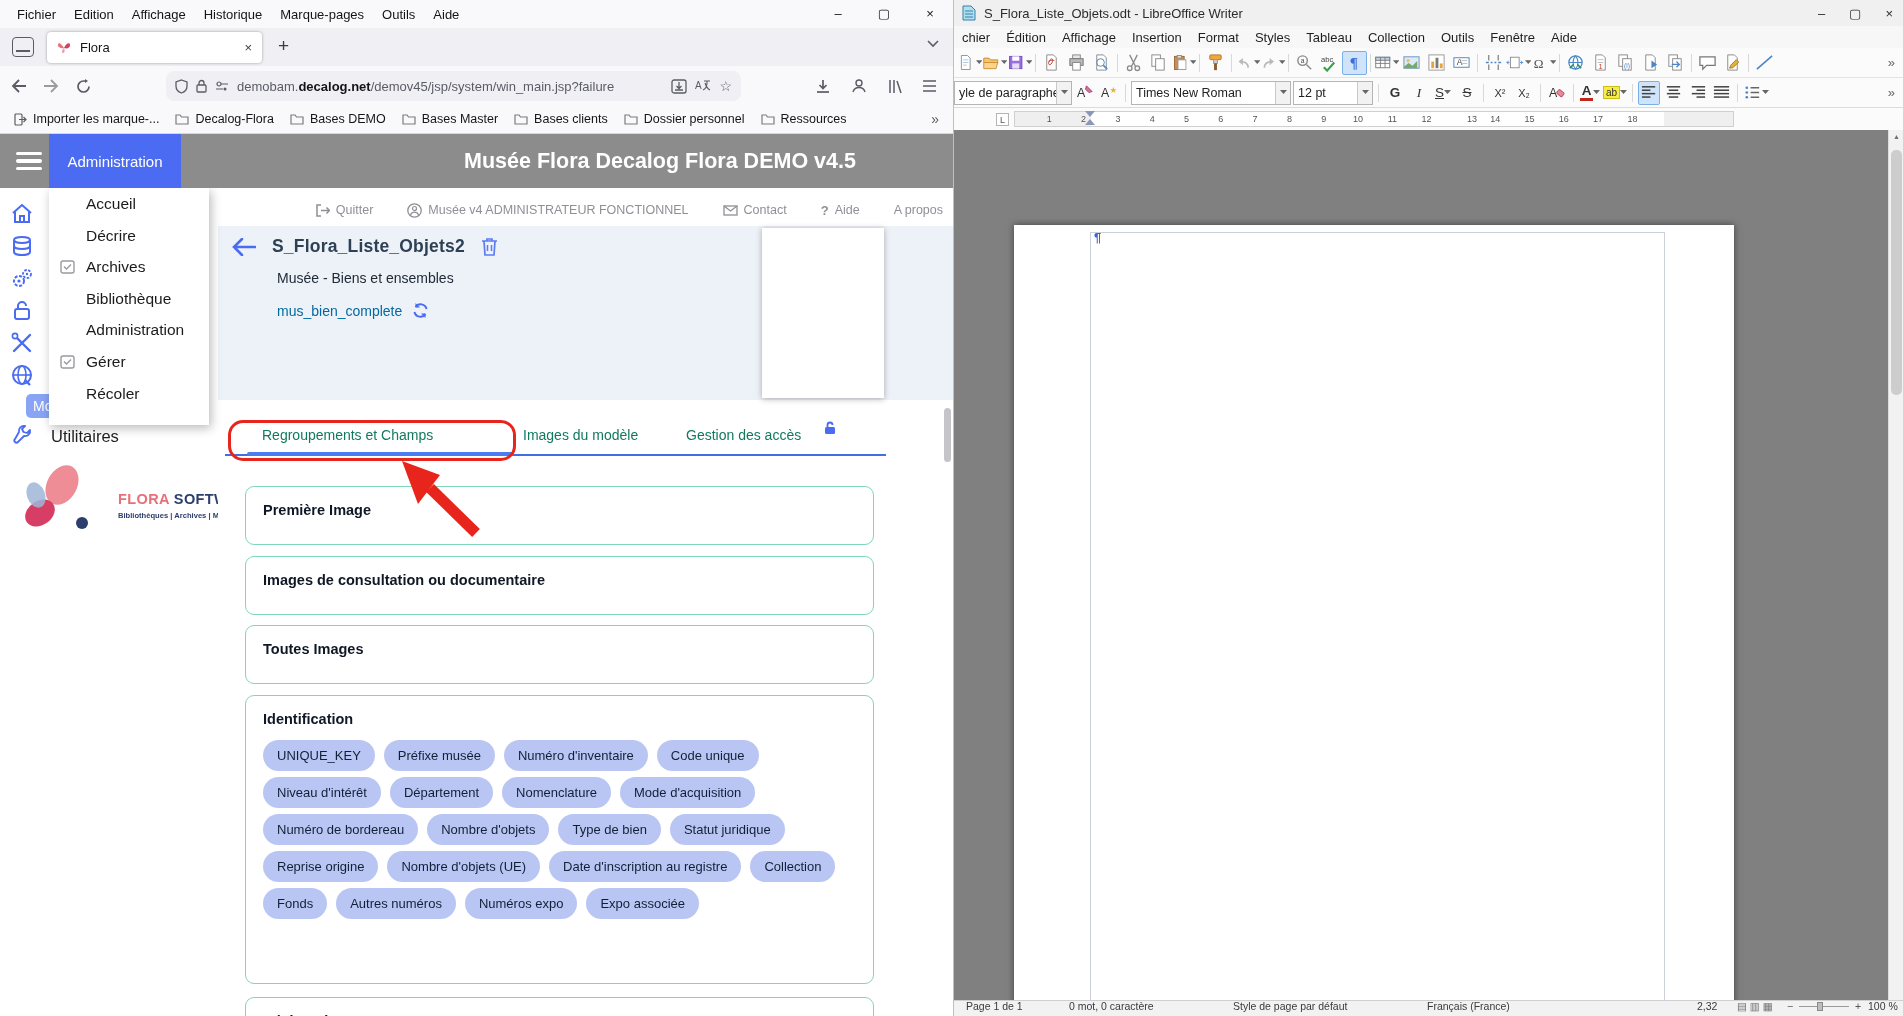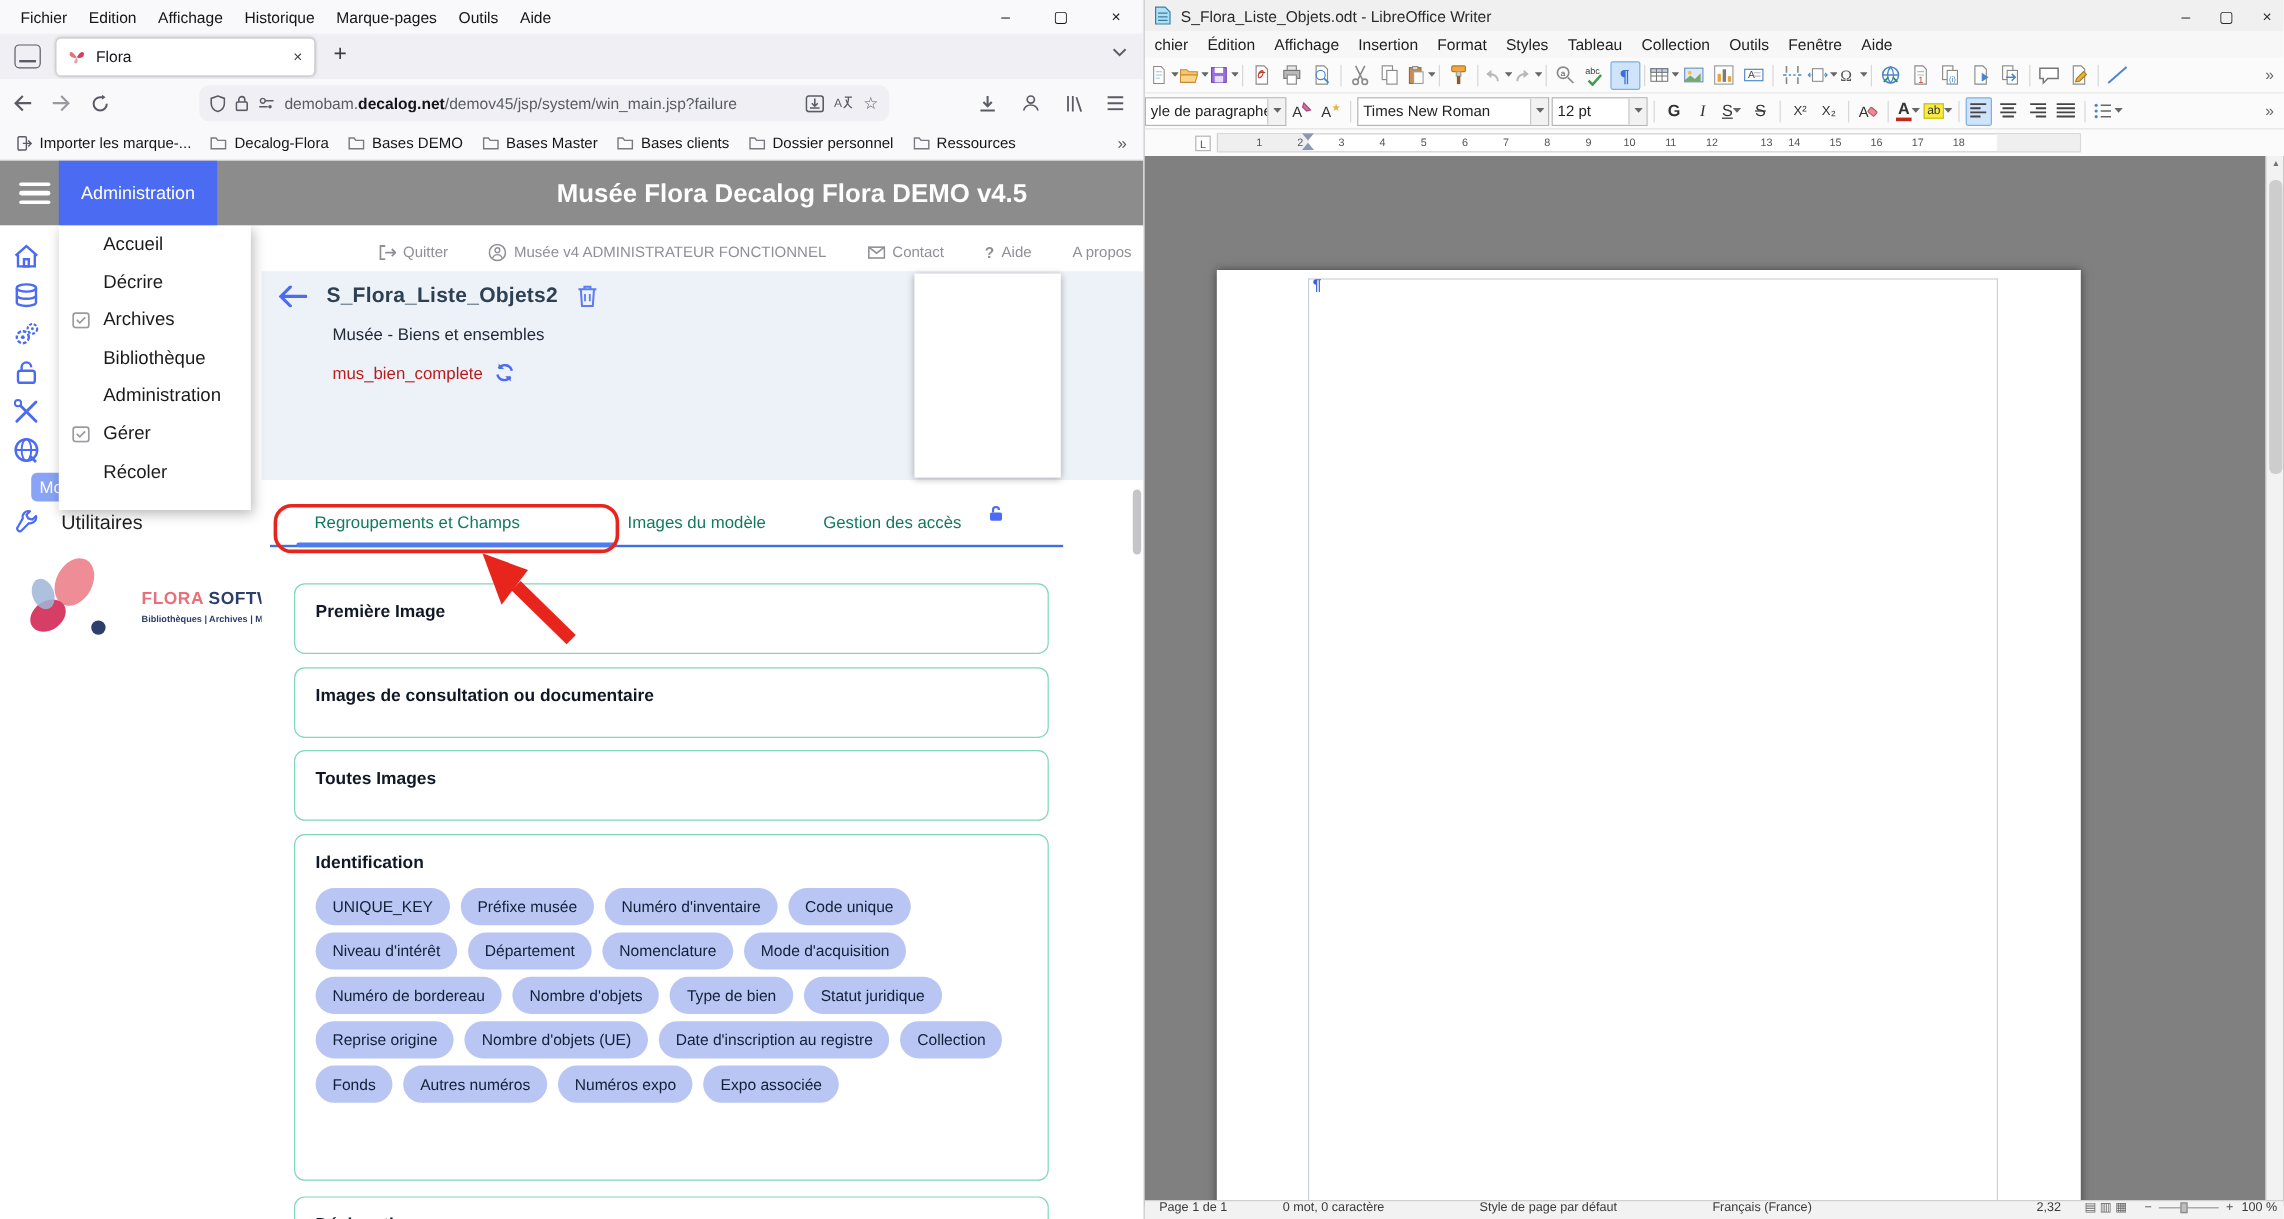--- a/index.html
+++ b/index.html
@@ -45,21 +45,21 @@
 .dd-item{position:relative;height:31.6px;line-height:31.6px;padding-left:37px;font-size:15.5px;color:#1b1b1b;white-space:nowrap}
 .dd-ic{position:absolute;left:11px;top:8px}
 .main{position:absolute;left:218px;top:0;right:0;height:100%;background:#fff}
 .utilrow{position:absolute;top:8px;left:0;right:10px;height:28px;display:flex;align-items:center;justify-content:flex-end;gap:34px;font-size:12.5px;color:#8f8f96}
 .util-item{display:flex;align-items:center;gap:6px;white-space:nowrap}
 .q-ic{font-size:13px;font-weight:bold;color:#8f8f96}
 .header-block{position:absolute;left:0;top:38px;right:0;height:174px;background:#edf1f8}
 .hb-titlerow{position:absolute;left:14px;top:10px;display:flex;align-items:center;gap:16px}
 .hb-title{font-size:17.5px;font-weight:bold;color:#2e4154;letter-spacing:.2px}
 .hb-sub{position:absolute;left:59px;top:44px;font-size:14px;color:#212b36}
-.hb-code{position:absolute;left:59px;top:76px;display:flex;align-items:center;gap:10px;font-size:14px;color:#b91c1c}
+.hb-code{position:absolute;left:59px;top:76px;display:flex;align-items:center;gap:10px;font-size:14px;color:#0369a1}
 .odt-card{position:absolute;left:59px;top:110px;width:320px;height:55px;background:#fff;border-radius:3px;box-shadow:0 1px 5px rgba(0,0,0,.22);display:flex;align-items:center;padding:0 20px 0 35px;font-size:13.5px;color:#1f2937}
 .odt-icons{margin-left:auto;display:flex;gap:20px}
 .preview-panel{position:absolute;left:544px;top:2px;width:122px;height:170px;background:#fff;box-shadow:0 1px 6px rgba(0,0,0,.3)}
 .tabsrow{position:absolute;left:0;top:231px;right:0;height:42px}
 .tab-label{position:absolute;top:8px;font-size:14px;color:#117a5e;white-space:nowrap}
 .tab-underline{position:absolute;left:29px;top:33px;width:267px;height:4px;background:#4d7cf0;border-radius:2px;z-index:2}
 .tab-line{position:absolute;left:7px;top:35px;width:661px;height:1.5px;background:#3f6fe0}
 .anno-box{position:absolute;left:10px;top:1px;width:288px;height:41px;border:3px solid #e8251c;border-radius:15px;z-index:3}
 .anno-arrow{position:absolute;left:158px;top:40px;z-index:4}
 .card{position:absolute;left:27px;width:629px;background:#fff;border:1.6px solid #7fd8ba;border-radius:9px;padding:15px 8px 0 17px;overflow:hidden}

